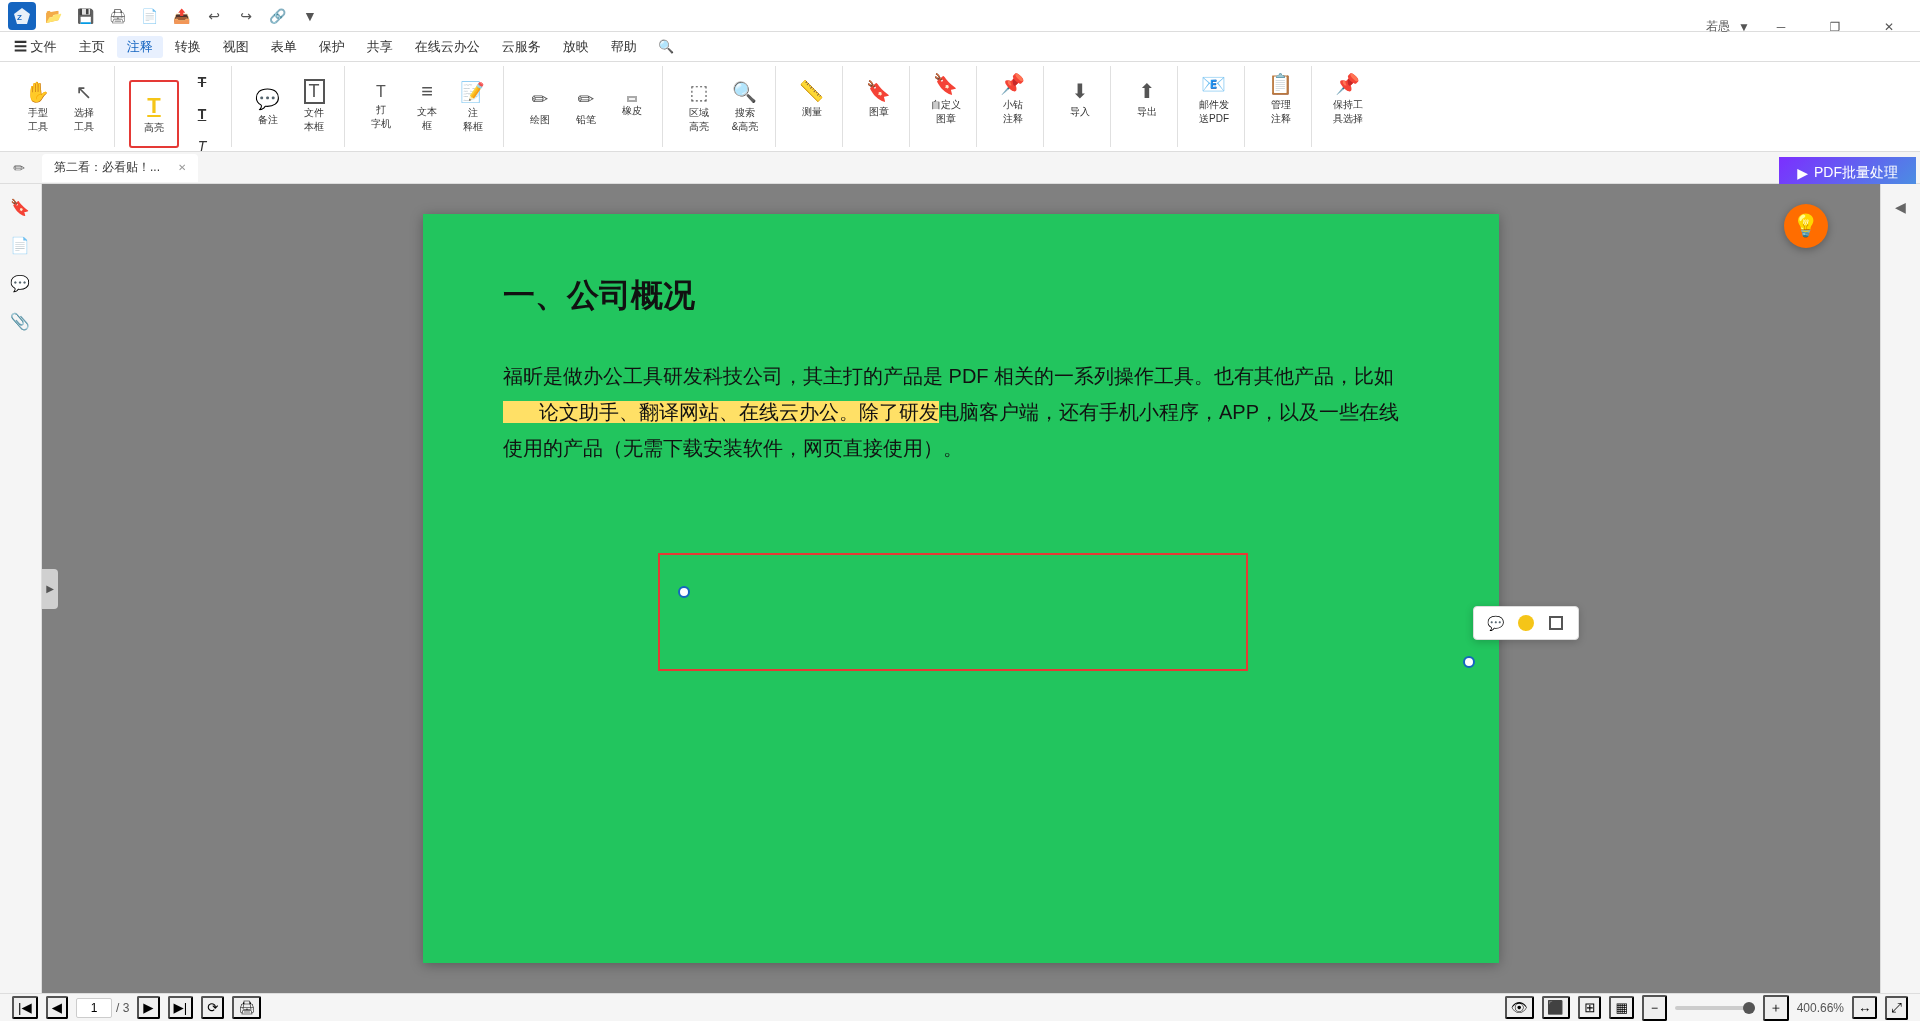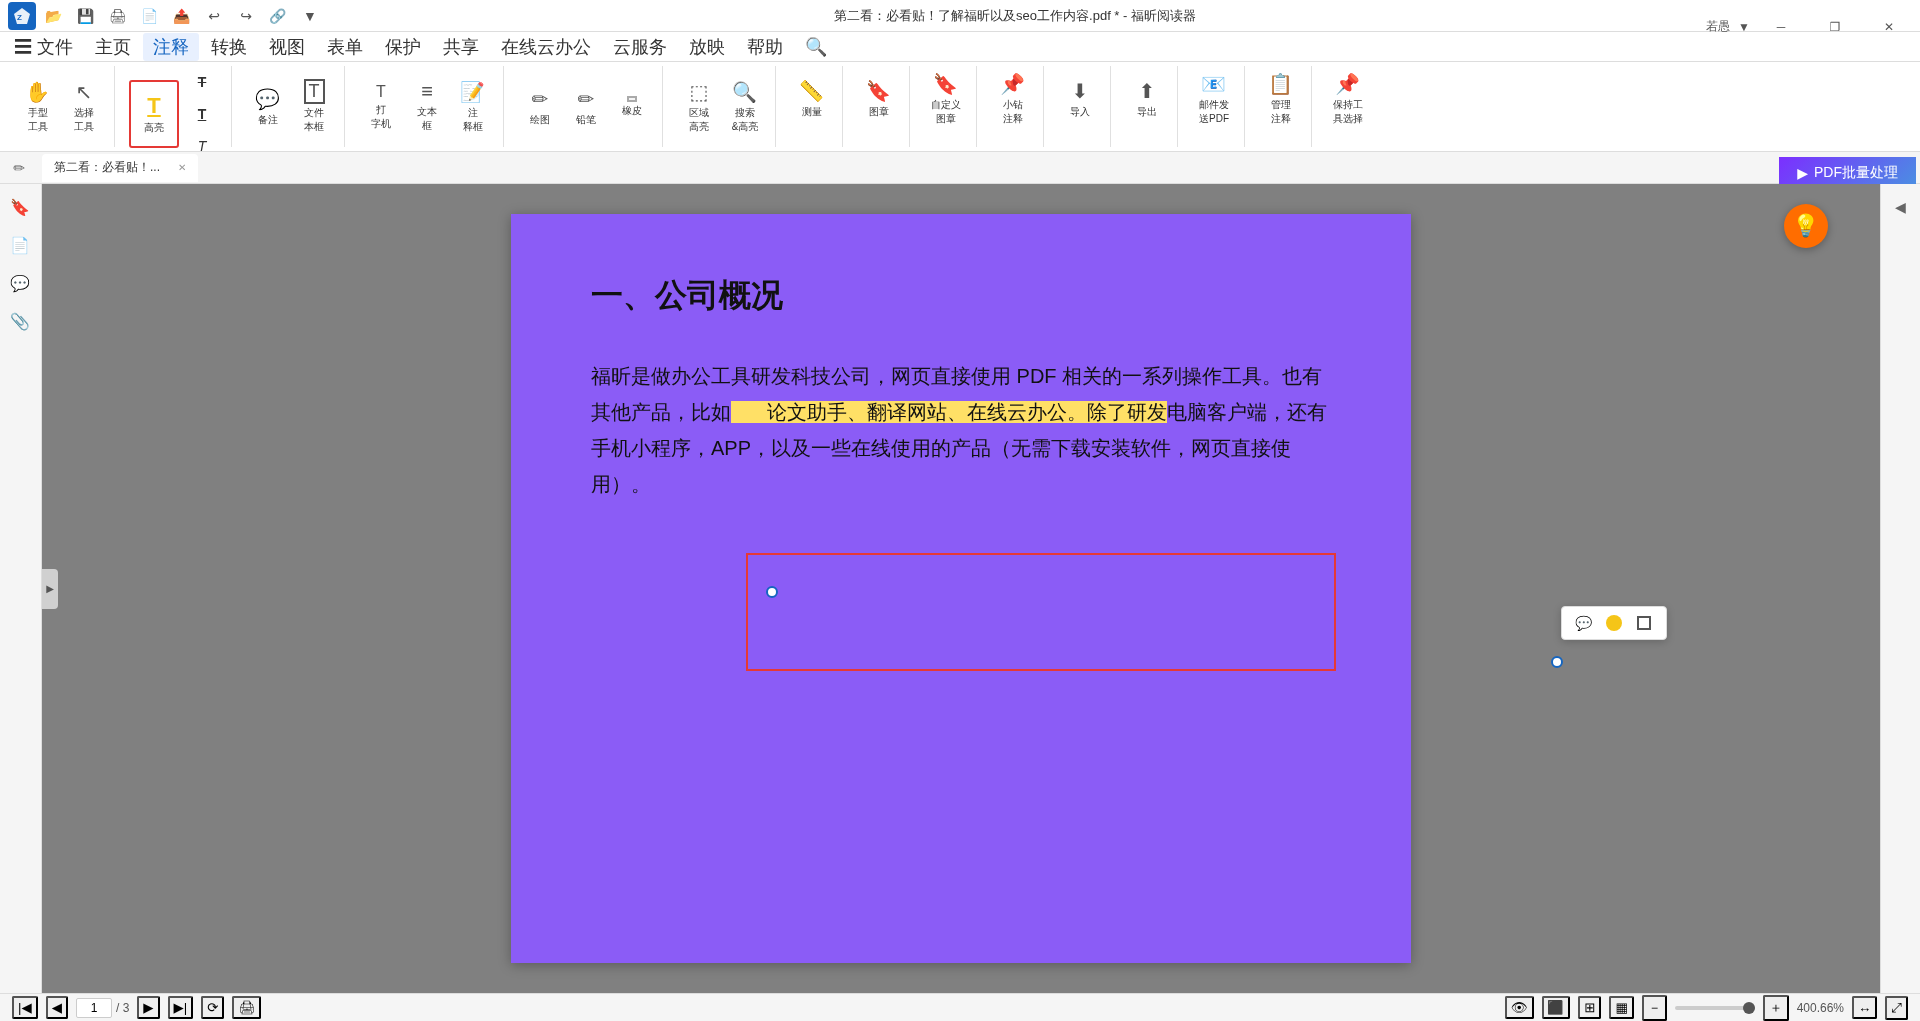--- a/index.html
+++ b/index.html
@@ -26,21 +26,21 @@
       height: 30px;
       background: #fff;
       display: flex;
       align-items: center;
       padding: 0 4px;
       border-bottom: 1px solid #ddd;
       gap: 2px;
     }
     .menu-item {
       padding: 2px 10px;
-      font-size: 18px;
+      font-size: 13px;
       color: #333;
       cursor: pointer;
       border-radius: 3px;
       display: flex; align-items: center;
     }
     .menu-item.active { background: #e8f0fe; color: #1565c0; }
 
     
     .ribbon {
       height: 90px;
@@ -130,22 +130,22 @@
     .pdf-area {
       flex: 1;
       background: #808080;
       overflow: auto;
       display: flex;
       justify-content: center;
       padding: 30px 0;
       position: relative;
     }
     .pdf-page {
-      background: #8b5cf6;
-      width: 900px;
+      background: #22c55e;
+      width: 1076px;
       min-height: 700px;
       padding: 60px 80px;
       box-shadow: 0 2px 12px rgba(0,0,0,0.3);
       position: relative;
     }
     .page-heading {
       font-size: 32px;
       font-weight: bold;
       color: #111;
       margin-bottom: 40px;
@@ -293,21 +293,20 @@
     <button class="tb-btn">📂</button>
     <button class="tb-btn">💾</button>
     <button class="tb-btn">🖨</button>
     <button class="tb-btn">📄</button>
     <button class="tb-btn">📤</button>
     <button class="tb-btn">↩</button>
     <button class="tb-btn">↪</button>
     <button class="tb-btn">🔗</button>
     <button class="tb-btn">▼</button>
   </div>
-  <div class="title-bar-center">第二看：必看贴！了解福昕以及seo工作内容.pdf * - 福昕阅读器</div>
   <div class="title-bar-right">
     <span>若愚</span>
     <span>▼</span>
     <button class="win-btn">─</button>
     <button class="win-btn">❐</button>
     <button class="win-btn close">✕</button>
   </div>
 </div>
 
 <div class="menu-bar">
@@ -521,21 +520,21 @@
   <div class="pdf-area">
 
     <div class="fab-lightbulb">
       <span>💡</span>
     </div>
 
     <div class="pdf-page">
       <div class="page-heading">一、公司概况</div>
       <div class="page-body">
         
-        <span>福昕是做办公工具研发科技公司，网页直接使用 PDF 相关的一系列操作工具。也有其他产品，比如</span><span class="text-highlighted">论文助手、翻译网站、在线云办公。除了研发</span><span>电脑客户端，还有手机小程序，APP，以及一些在线使用的产品（无需下载安装软件，网页直接使用）。</span>
+        <span>福昕是做办公工具研发科技公司，其主打的产品是 PDF 相关的一系列操作工具。也有其他产品，比如</span><span class="text-highlighted">论文助手、翻译网站、在线云办公。除了研发</span><span>电脑客户端，还有手机小程序，APP，以及一些在线使用的产品（无需下载安装软件，网页直接使用）。</span>
 
         
         <div class="highlight-selection" style="left:155px;top:195px;width:590px;height:118px;"></div>
 
         
         <div style="position:absolute;left:175px;top:228px;width:12px;height:12px;border-radius:50%;border:2px solid #1565c0;background:#fff;z-index:10;"></div>
         <div style="position:absolute;left:960px;top:298px;width:12px;height:12px;border-radius:50%;border:2px solid #1565c0;background:#fff;z-index:10;"></div>
 
         
         <div class="annotation-toolbar" style="left:970px;top:248px;">

